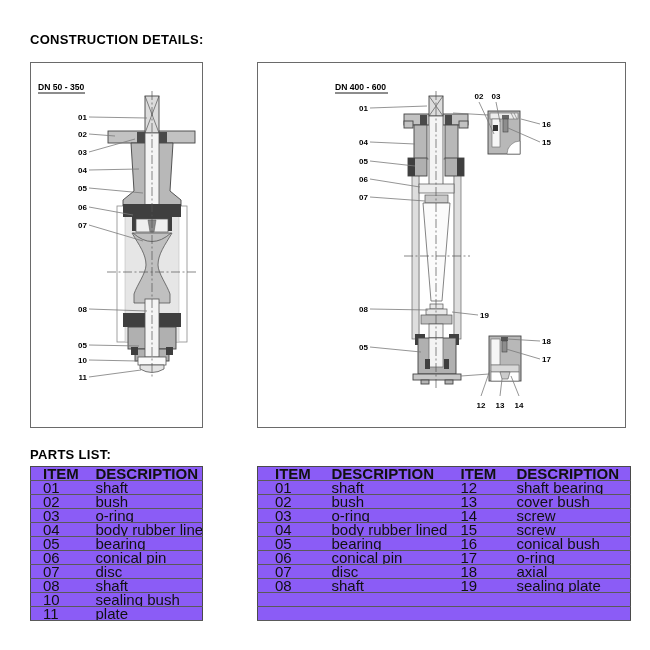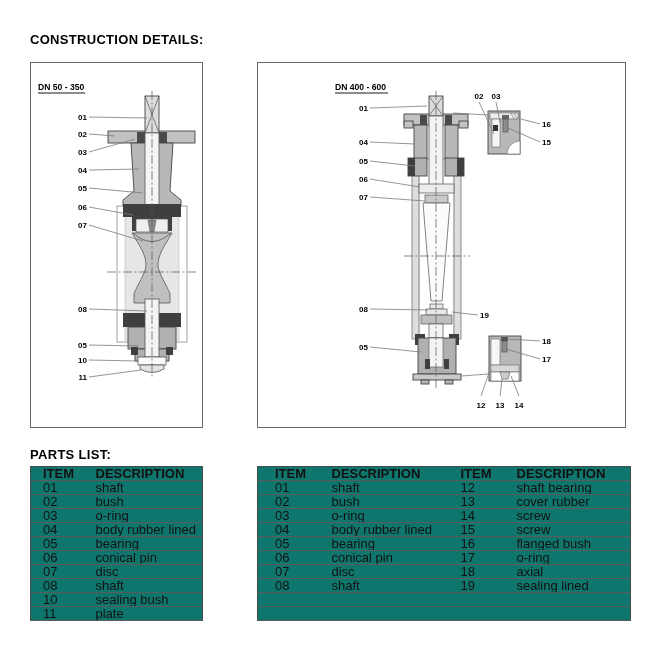--- a/index.html
+++ b/index.html
@@ -8,21 +8,21 @@
   .h1{position:absolute;font-size:13px;font-weight:bold;letter-spacing:.3px;color:#000;}
   #title-construction{left:30px;top:32px;text-align:right;}
   #title-parts{left:30px;top:441px;margin-top:6px;}
   .panel{position:absolute;border:1px solid #6a6a6a;background:#fff;box-sizing:border-box;}
   #panel-left{left:30px;top:62px;width:173px;height:366px;}
   #panel-right{left:257px;top:62px;width:369px;height:366px;}
   .panel svg{display:block;width:100%;height:100%;}
   svg text{font-family:"Liberation Sans",sans-serif;font-weight:bold;font-size:8px;fill:#000;}
   svg text.dn{font-size:8.6px;}
   .parts-table{position:absolute;border-collapse:collapse;table-layout:fixed;
-               font-size:13px;color:#111;background:#0f766e;border:1.4px solid #4a4a4a;}
+               font-size:15px;color:#111;background:#8b5cf6;border:1.4px solid #4a4a4a;}
   #table-left{left:30px;top:466px;width:172px;}
   #table-right{left:257px;top:466px;width:373px;}
   .parts-table th,.parts-table td{height:13px;line-height:13px;padding:0;margin:0;
       border-bottom:1px solid #5a5a5a;text-align:left;font-weight:normal;
       white-space:nowrap;overflow:hidden;vertical-align:middle;}
   .parts-table th{font-weight:bold;}
   #table-left th:first-child,#table-left td:first-child{padding-left:12px;}
   #table-right th.c1,#table-right td.c1{padding-left:17px;}
   .leader{stroke:#7a7a7a;stroke-width:.8;fill:none;}
   .cl{stroke:#555;stroke-width:.7;stroke-dasharray:9 2.5 2 2.5;fill:none;}
@@ -339,57 +339,57 @@
       <tr>
           <td class="c1">01</td>
           <td>shaft</td>
           <td>12</td>
           <td>shaft bearing</td>
         </tr>
       <tr>
           <td class="c1">02</td>
           <td>bush</td>
           <td>13</td>
-          <td>cover rubber</td>
+          <td>cover bush</td>
         </tr>
       <tr>
           <td class="c1">03</td>
           <td>o-ring</td>
           <td>14</td>
           <td>screw</td>
         </tr>
       <tr>
           <td class="c1">04</td>
           <td>body rubber lined</td>
           <td>15</td>
           <td>screw</td>
         </tr>
       <tr>
           <td class="c1">05</td>
           <td>bearing</td>
           <td>16</td>
-          <td>flanged bush</td>
+          <td>conical bush</td>
         </tr>
       <tr>
           <td class="c1">06</td>
           <td>conical pin</td>
           <td>17</td>
           <td>o-ring</td>
         </tr>
       <tr>
           <td class="c1">07</td>
           <td>disc</td>
           <td>18</td>
           <td>axial</td>
         </tr>
       <tr>
           <td class="c1">08</td>
           <td>shaft</td>
           <td>19</td>
-          <td>sealing lined</td>
+          <td>sealing plate</td>
         </tr>
       <tr>
           <td class="c1"></td>
           <td></td>
           <td></td>
           <td></td>
         </tr>
       <tr>
           <td class="c1"></td>
           <td></td>

